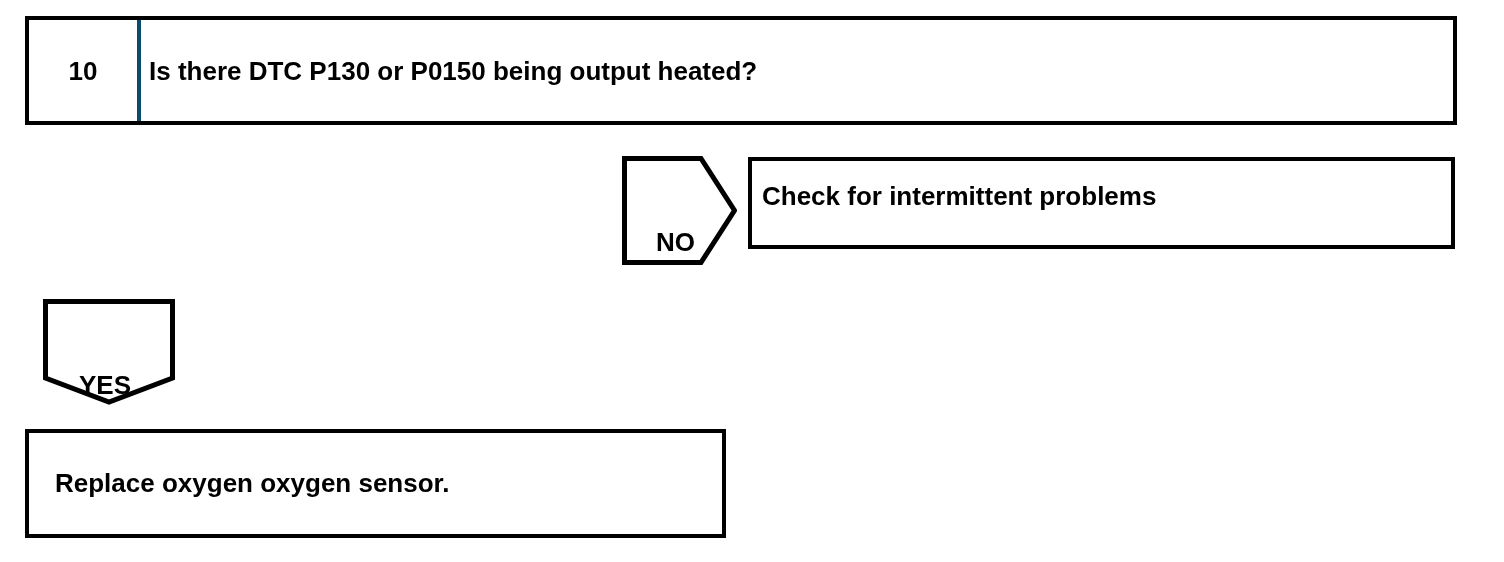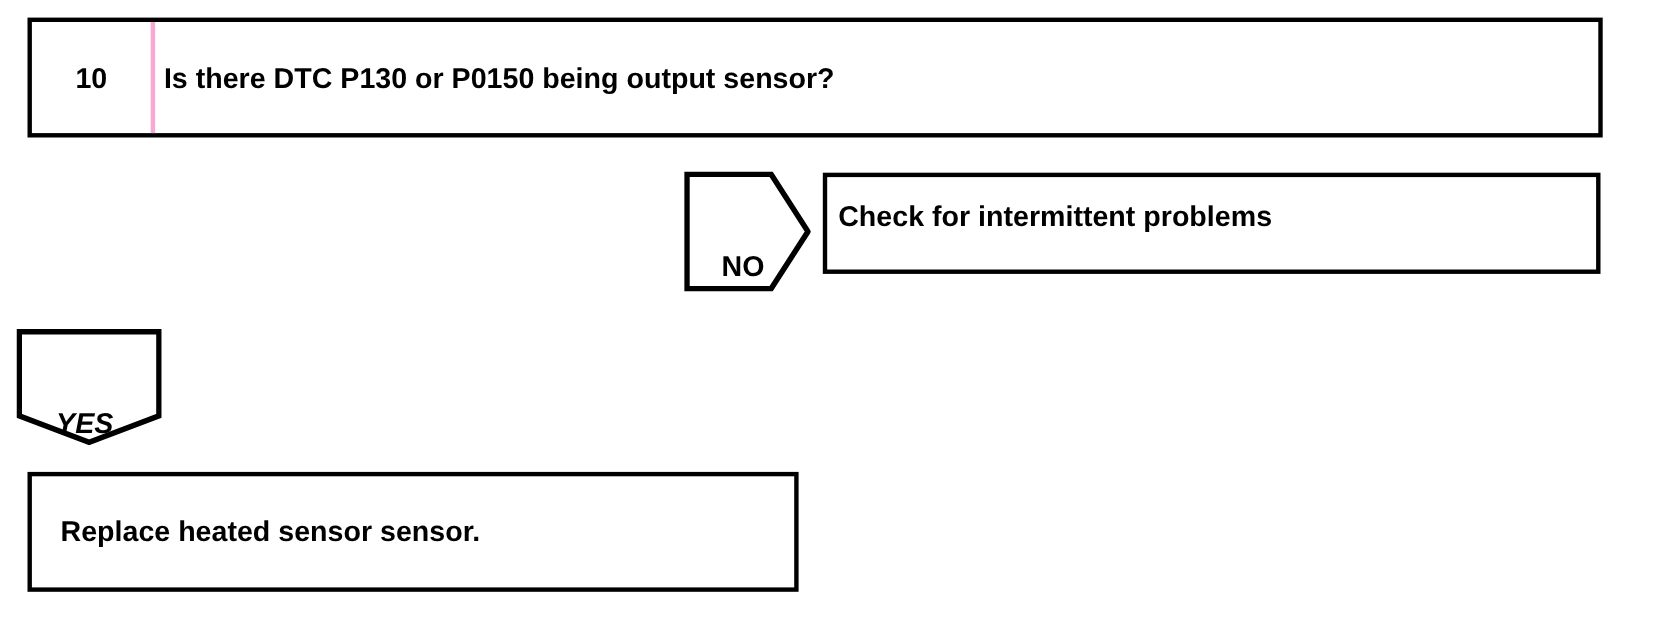--- a/index.html
+++ b/index.html
@@ -33,21 +33,21 @@
     left: 25px;
     top: 16px;
     width: 1432px;
     height: 109px;
     display: flex;
   }
   .num-cell {
     flex: 0 0 auto;
     width: 112px;
     box-sizing: border-box;
-    border-right: 4px solid #f9a8d4;
+    border-right: 4px solid #0c4a6e;
     display: flex;
     align-items: center;
     justify-content: center;
   }
   .q-cell {
     flex: 1 1 auto;
     display: flex;
     align-items: center;
     padding-left: 8px;
     overflow: hidden;
@@ -66,21 +66,21 @@
     width: 100%;
     height: 76px;
     box-sizing: border-box;
     padding-right: 8px;
     display: flex;
     align-items: center;
     justify-content: center;
     margin-top: 48px;
   }
   .no-shape  { left: 622px; top: 156px; width: 115px; height: 109px; }
-  .yes-shape { left: 15px;  top: 299px; width: 132px; height: 106px; font-style: italic; }
+  .yes-shape { left: 43px;  top: 299px; width: 132px; height: 106px; }
   
   .check-box {
     left: 748px;
     top: 157px;
     width: 707px;
     height: 92px;
     padding: 20px 10px 0 10px;
   }
   .replace-box {
     left: 25px;
@@ -93,21 +93,21 @@
 </head>
 <body>
 
 <div class="stage">
 
   <div class="bx question-row">
     <div class="num-cell">
       <span class="txt">10</span>
     </div>
     <div class="q-cell">
-      <span class="txt">Is there DTC P130 or P0150 being output sensor?</span>
+      <span class="txt">Is there DTC P130 or P0150 being output heated?</span>
     </div>
   </div>
 
   <div class="shape no-shape">
     <svg width="115" height="109" viewBox="0 0 115 109">
       <polygon points="2.5,2.5 79,2.5 112.5,54.5 79,106.5 2.5,106.5" fill="#ffffff" stroke="#000000" stroke-width="5" stroke-linejoin="miter"></polygon>
     </svg>
     <div class="lbl txt">NO</div>
   </div>
 
@@ -116,16 +116,16 @@
   </div>
 
   <div class="shape yes-shape">
     <svg width="132" height="106" viewBox="0 0 132 106">
       <polygon points="2.5,2.5 129.5,2.5 129.5,79 66,103 2.5,79" fill="#ffffff" stroke="#000000" stroke-width="5" stroke-linejoin="miter"></polygon>
     </svg>
     <div class="lbl txt">YES</div>
   </div>
 
   <div class="bx replace-box">
-    <span class="txt">Replace heated sensor sensor.</span>
+    <span class="txt">Replace oxygen oxygen sensor.</span>
   </div>
 
 </div>
 
 </body></html>

